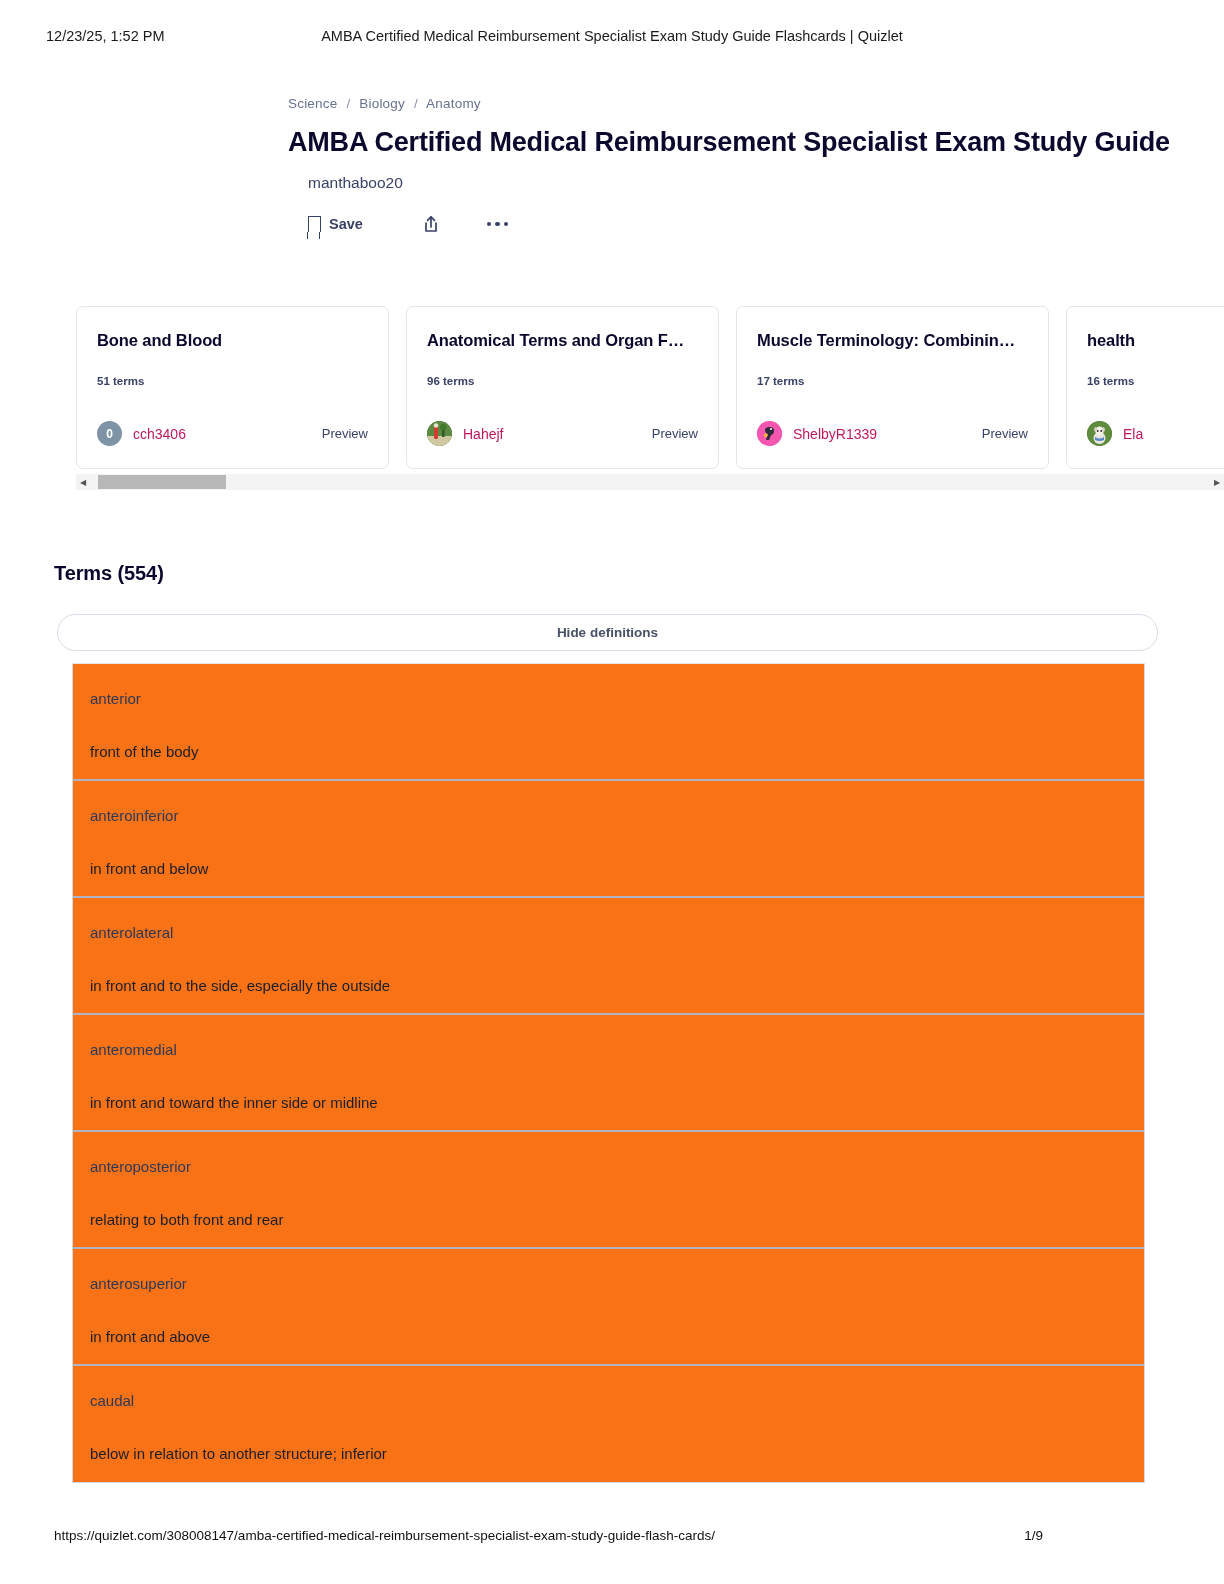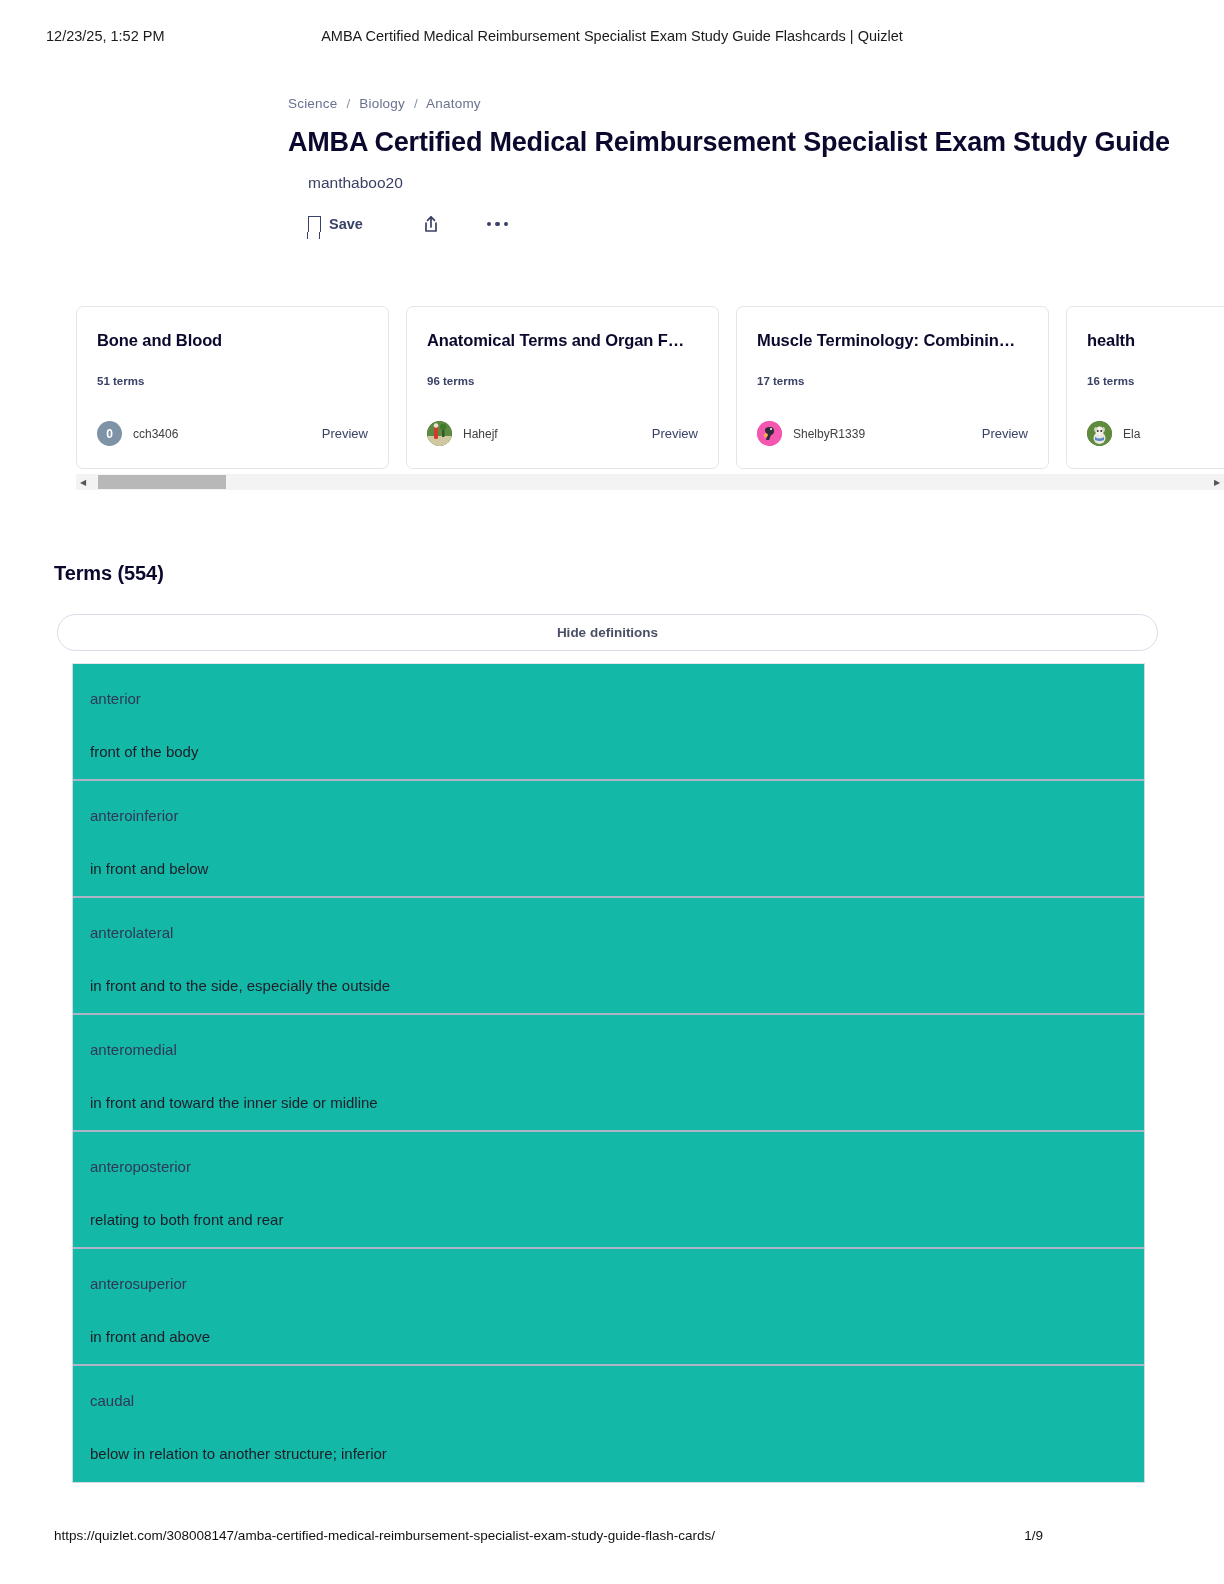--- a/index.html
+++ b/index.html
@@ -189,22 +189,22 @@
     display: flex;
     align-items: center;
     justify-content: center;
     font-size: 12px;
     font-weight: 700;
     color: #ffffff;
     overflow: hidden;
     position: relative;
   }
   .card-username {
-    font-size: 12px;
-    color: #404040;
+    font-size: 14px;
+    color: #be185d;
     white-space: nowrap;
   }
   .card-preview {
     font-size: 13px;
     color: #3a4166;
     white-space: nowrap;
   }
 
   
   .carousel-scroll {
@@ -277,21 +277,21 @@
     box-sizing: border-box;
     border-left: 1px solid #d4d8e3;
     border-right: 1px solid #d4d8e3;
     border-top: 1px solid #e6e8ef;
   }
   .term-row {
     box-sizing: border-box;
     padding: 26px 0 0 17px;
     height: 117px;
     border-bottom: 2px solid #aeb3c6;
-    background: #14b8a6;
+    background: #f97316;
   }
   .term-row:last-child { border-bottom: 1px solid #d4d8e3; }
   .term-word {
     font-size: 15px;
     color: #2e3856;
     line-height: 1.2;
   }
   .term-def {
     margin-top: 35px;
     font-size: 15px;

